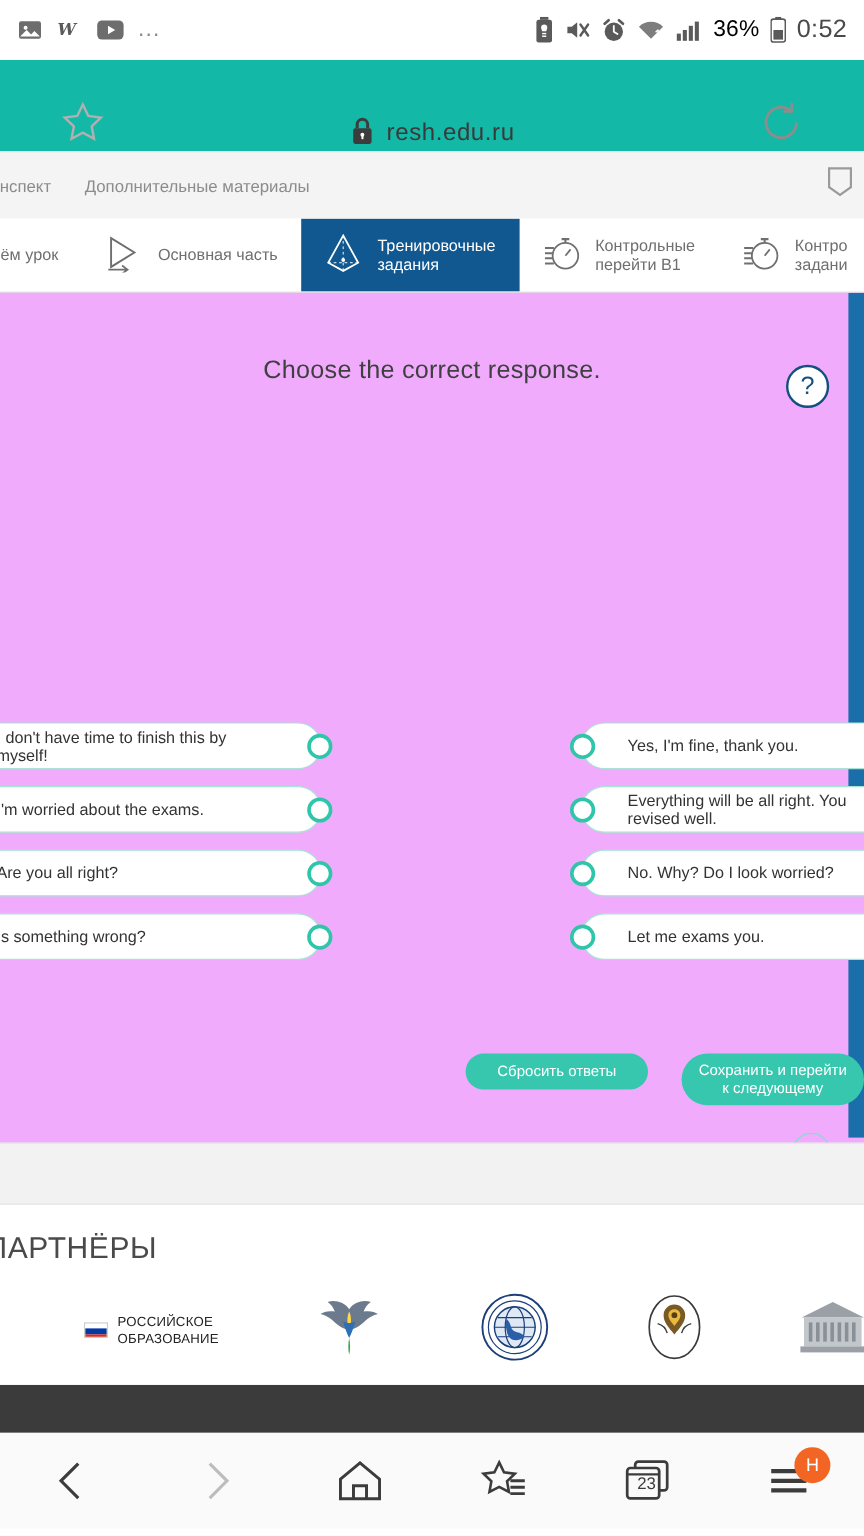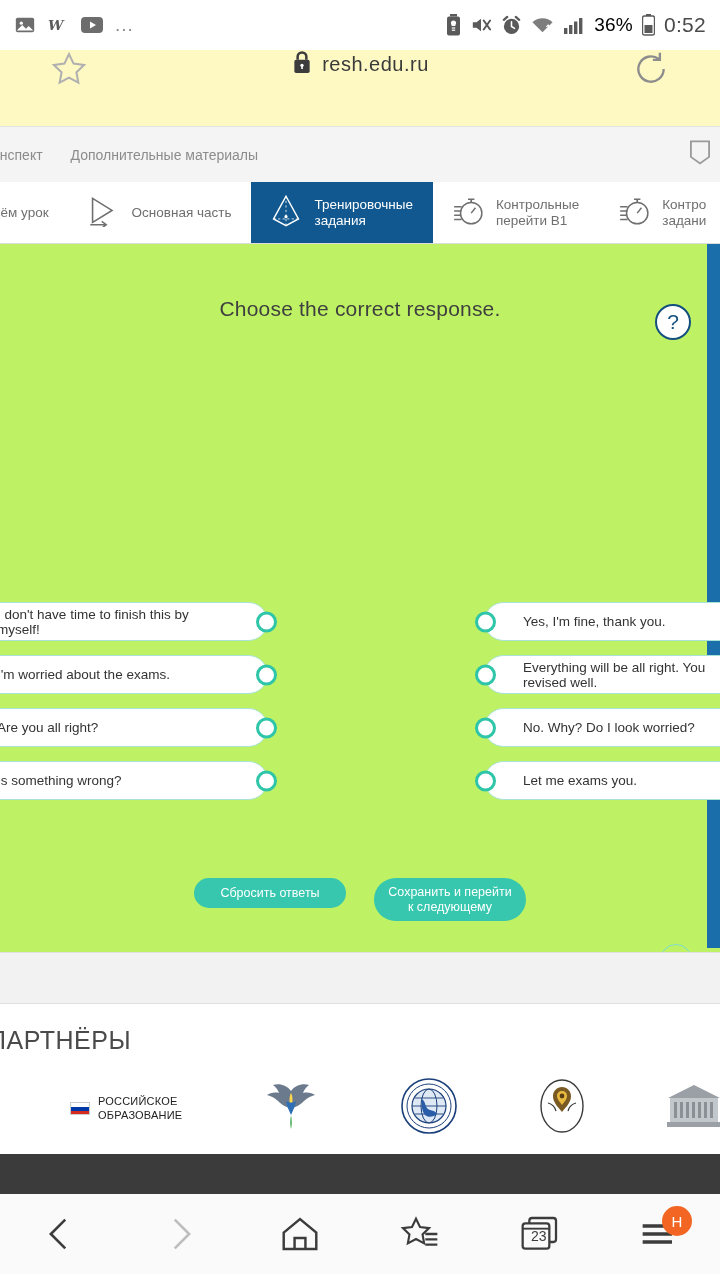--- a/index.html
+++ b/index.html
@@ -22,22 +22,22 @@
   .sb-left { display: flex; align-items: center; gap: 11px; }
   .sb-right { margin-left: auto; display: flex; align-items: center; gap: 9px; }
   .sb-ico { display: inline-flex; align-items: center; justify-content: center; }
   .sb-dots { font-size: 19px; letter-spacing: 1px; color: #8a8a8a; line-height: 10px; }
   .sb-pct { font-size: 19px; color: #000000; letter-spacing: .2px; }
   .sb-clock { font-size: 21px; color: #4a4a4a; letter-spacing: .3px; }
 
   
   .urlbar {
     height: 76px; width: 100%;
-    background: #fef9c3;
-    display: flex; align-items: flex-start;
+    background: #14b8a6;
+    display: flex; align-items: flex-end;
     position: relative;
   }
   .url-star { margin-left: 50px; }
   .url-center {
     position: absolute; left: 0; right: 0;
     display: flex; align-items: center; justify-content: center; gap: 9px;
   }
   .url-text { font-size: 20px; color: #3a3a3a; letter-spacing: .5px; }
   .url-reload { margin-left: auto; margin-right: 50px; }
 
@@ -70,21 +70,21 @@
     font-size: 13.5px; line-height: 16px;
   }
   .navtab .nt-label { white-space: pre-line; }
   .navtab.active { background: #10588f; color: #ffffff; }
   .navtab.first { padding-left: 0; margin-left: -14px; }
 
   
   .content {
     position: relative;
     width: 100%;
-    background: #bef264;
+    background: #f0abfc;
     height: 708px;
     overflow: hidden;
   }
   .scroll-strip {
     position: absolute; right: 0; width: 13px;
     background: #1a6faa;
   }
   .strip-a { top: 0; height: 443px; }
   .strip-b { top: 532px; height: 172px; }
 
@@ -131,21 +131,21 @@
     width: 21px; height: 21px; border-radius: 50%;
     border: 3px solid #2ec5a8; background: #fff;
     transform: translateY(-50%);
   }
   .col-left .knob { right: -10px; }
   .col-right .knob { left: -10px; }
 
   
   .actions {
     position: absolute; top: 634px; left: 0; right: 0;
-    display: flex; justify-content: center; gap: 28px;
+    display: flex; justify-content: flex-end; gap: 28px;
     align-items: flex-start;
   }
   .btn {
     background: #36c7ae; color: #fff;
     border: none; border-radius: 22px;
     font-size: 12.5px; line-height: 15px;
     text-align: center;
     font-family: "Liberation Sans", sans-serif;
   }
   .btn-reset { width: 152px; height: 30px; }

